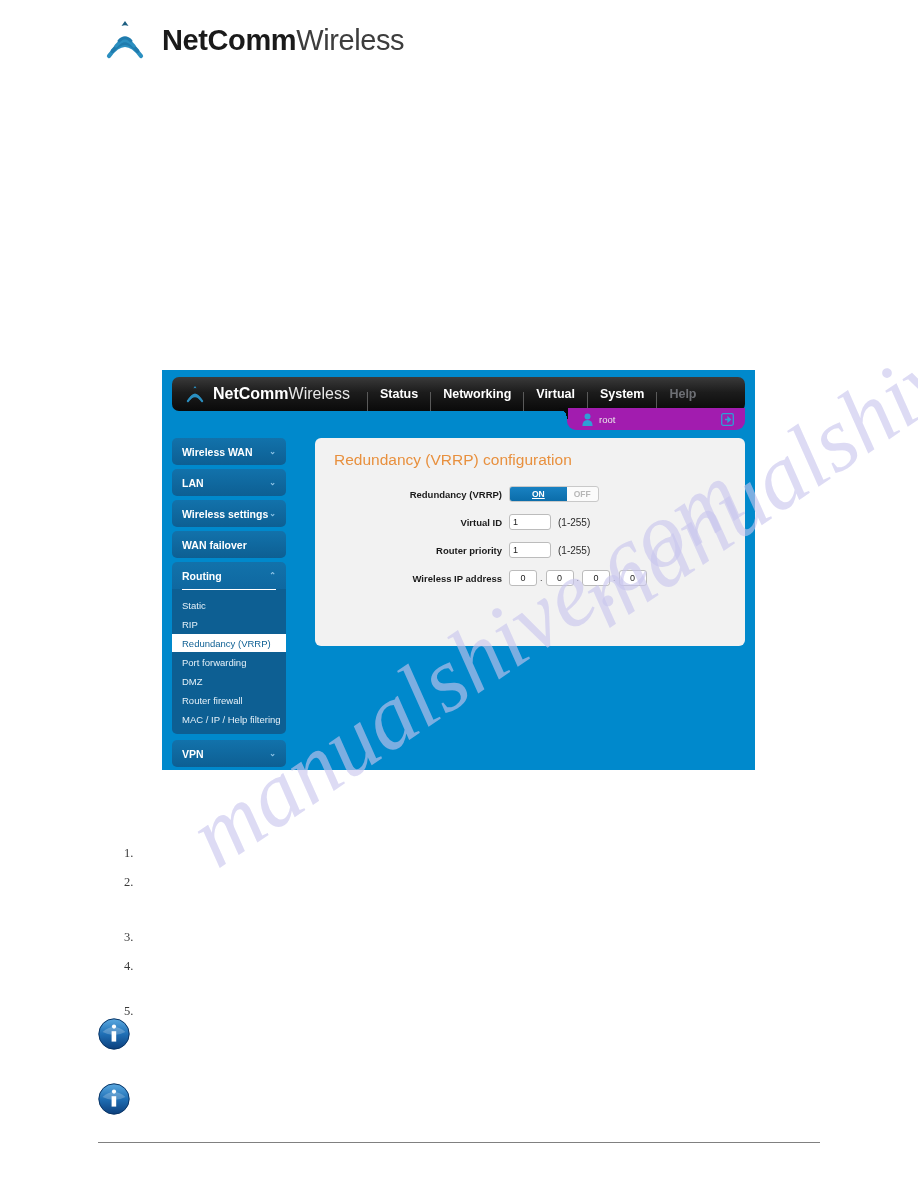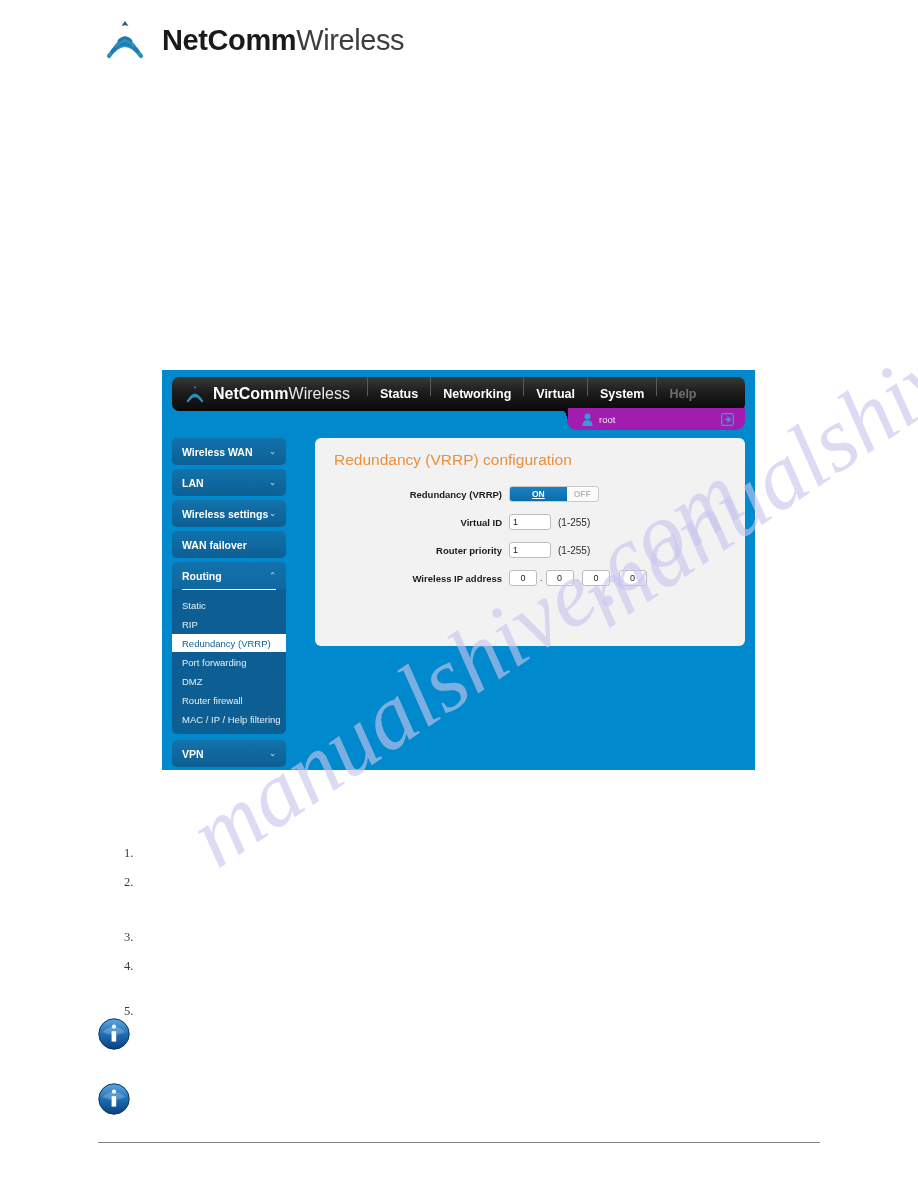--- a/index.html
+++ b/index.html
@@ -76,21 +76,21 @@
     padding-left: 11px;
     width: 195px;
   }
   .ui-brand-mini svg { width: 24px; height: 20px; flex: none; }
   .ui-brand-mini .txt {
     font-size: 16px; line-height: 1; white-space: nowrap;
   }
   .ui-brand-mini .txt .w1 { font-weight: bold; color: #ffffff; }
   .ui-brand-mini .txt .w2 { font-weight: normal; color: #e8e8e8; }
 
-  .ui-nav { display: flex; align-items: flex-start; height: 100%; }
+  .ui-nav { display: flex; align-items: flex-end; height: 100%; }
   .ui-nav .sep {
     width: 1px; height: 19px;
     background: #5a5a5a;
   }
   .ui-nav .item {
     color: #ffffff;
     font-size: 12.5px;
     font-weight: bold;
     padding: 0 12px;
     line-height: 34px;

